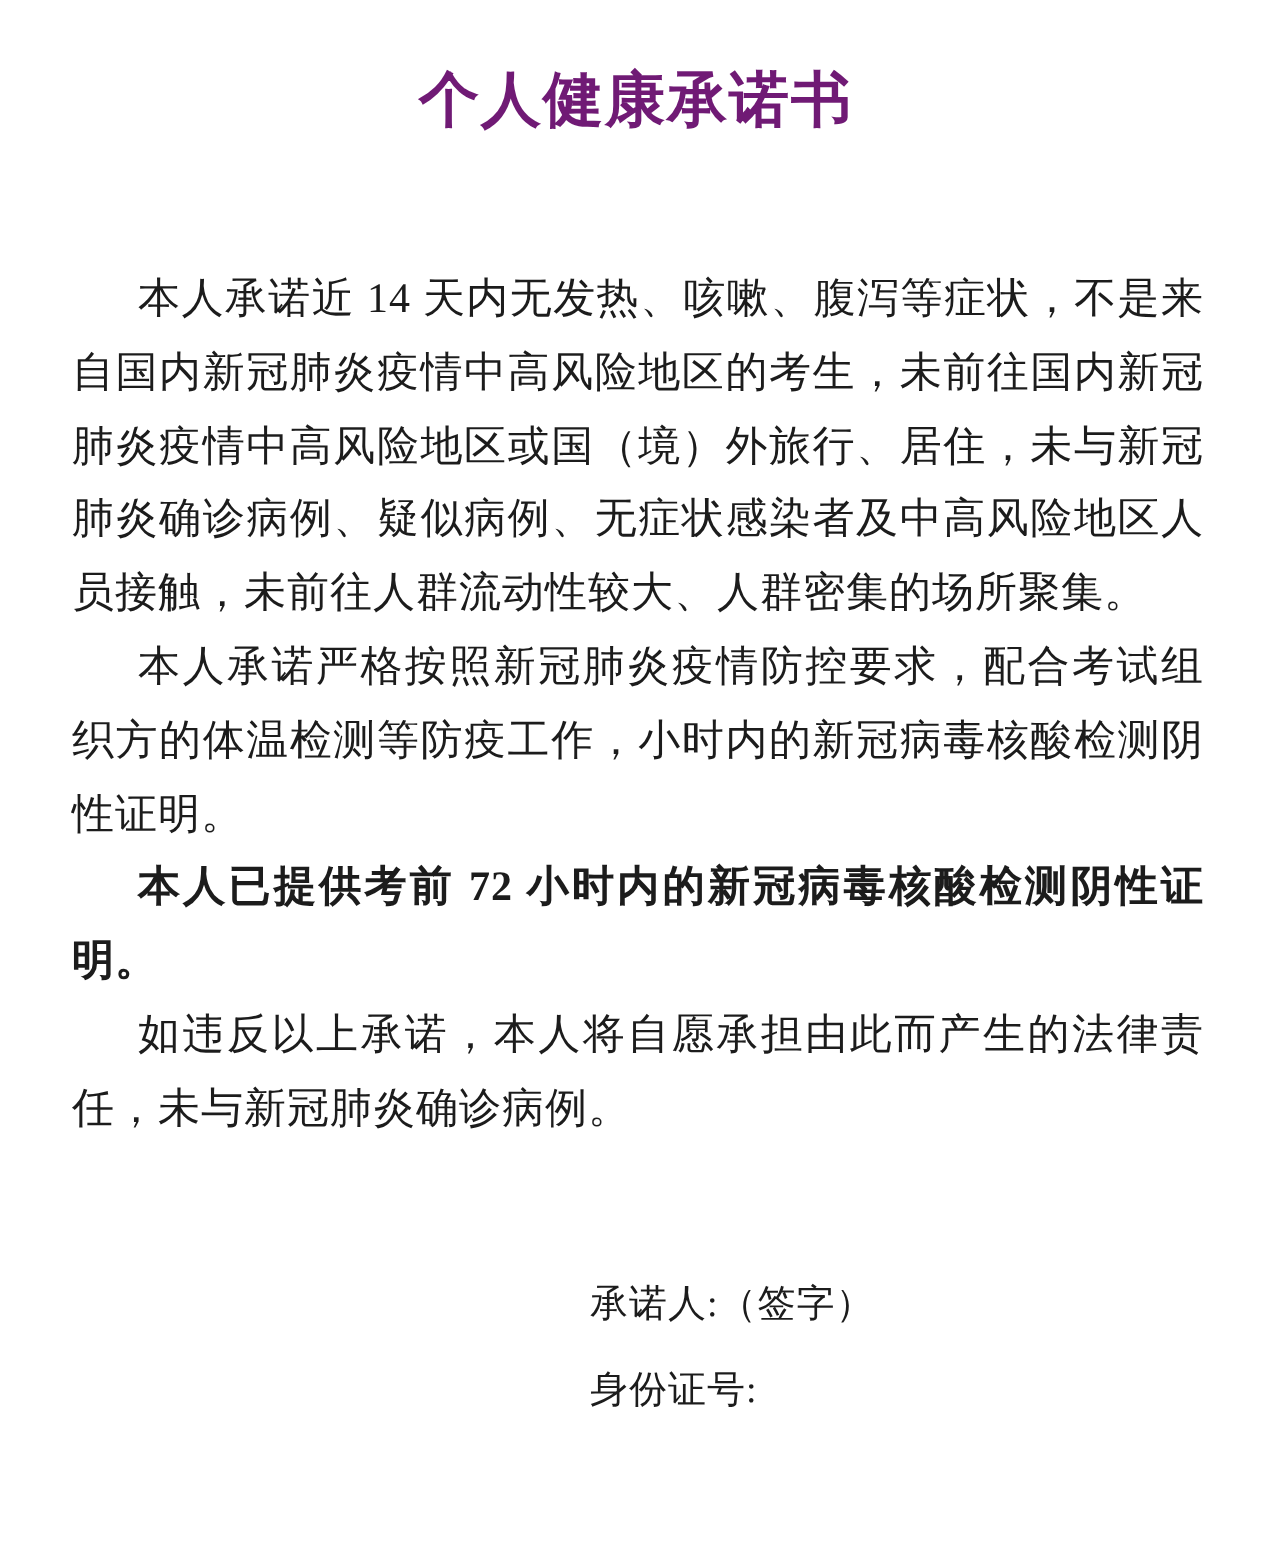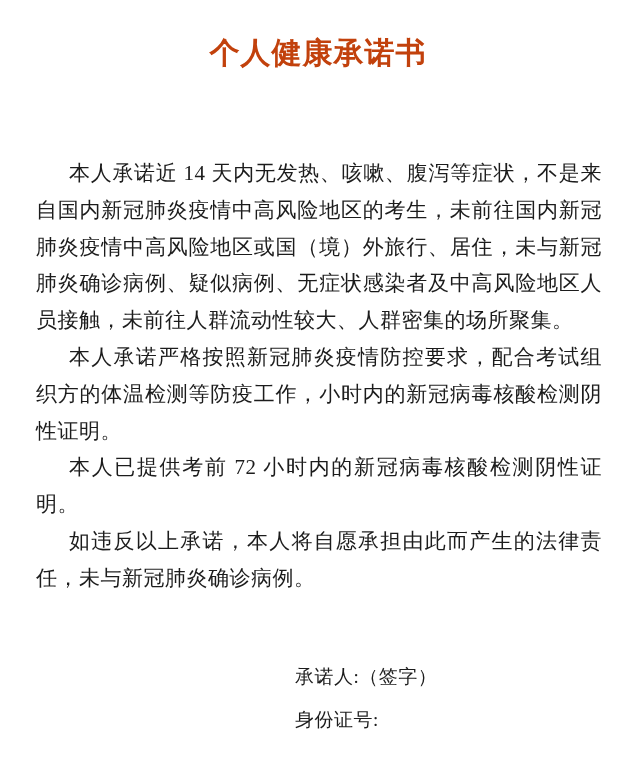--- a/index.html
+++ b/index.html
@@ -18,35 +18,36 @@
     box-sizing: border-box;
   }
   .doc-title {
     margin: 0;
     padding-top: 37px;
     text-align: center;
     font-size: 30px;
     line-height: 32px;
     font-weight: 700;
     letter-spacing: 1px;
-    color: #c2410c;
+    color: #701a75;
+    font-family: Liberation Mono, monospace;
   }
   .body-text {
-    margin: 86px 34px 0 36px;
+    margin: 62px 34px 0 36px;
   }
   .body-text p {
     margin: 0;
     font-size: 21px;
     line-height: 36.8px;
     letter-spacing: 0.5px;
     text-align: justify;
     text-indent: 33px;
   }
   .body-text p.bold {
-    font-weight: 400;
+    font-weight: 700;
   }
   .signature {
     margin: 58px 0 0 295px;
     font-size: 19px;
     letter-spacing: 0.5px;
   }
   .sig-line {
     line-height: 43px;
     white-space: nowrap;
   }

